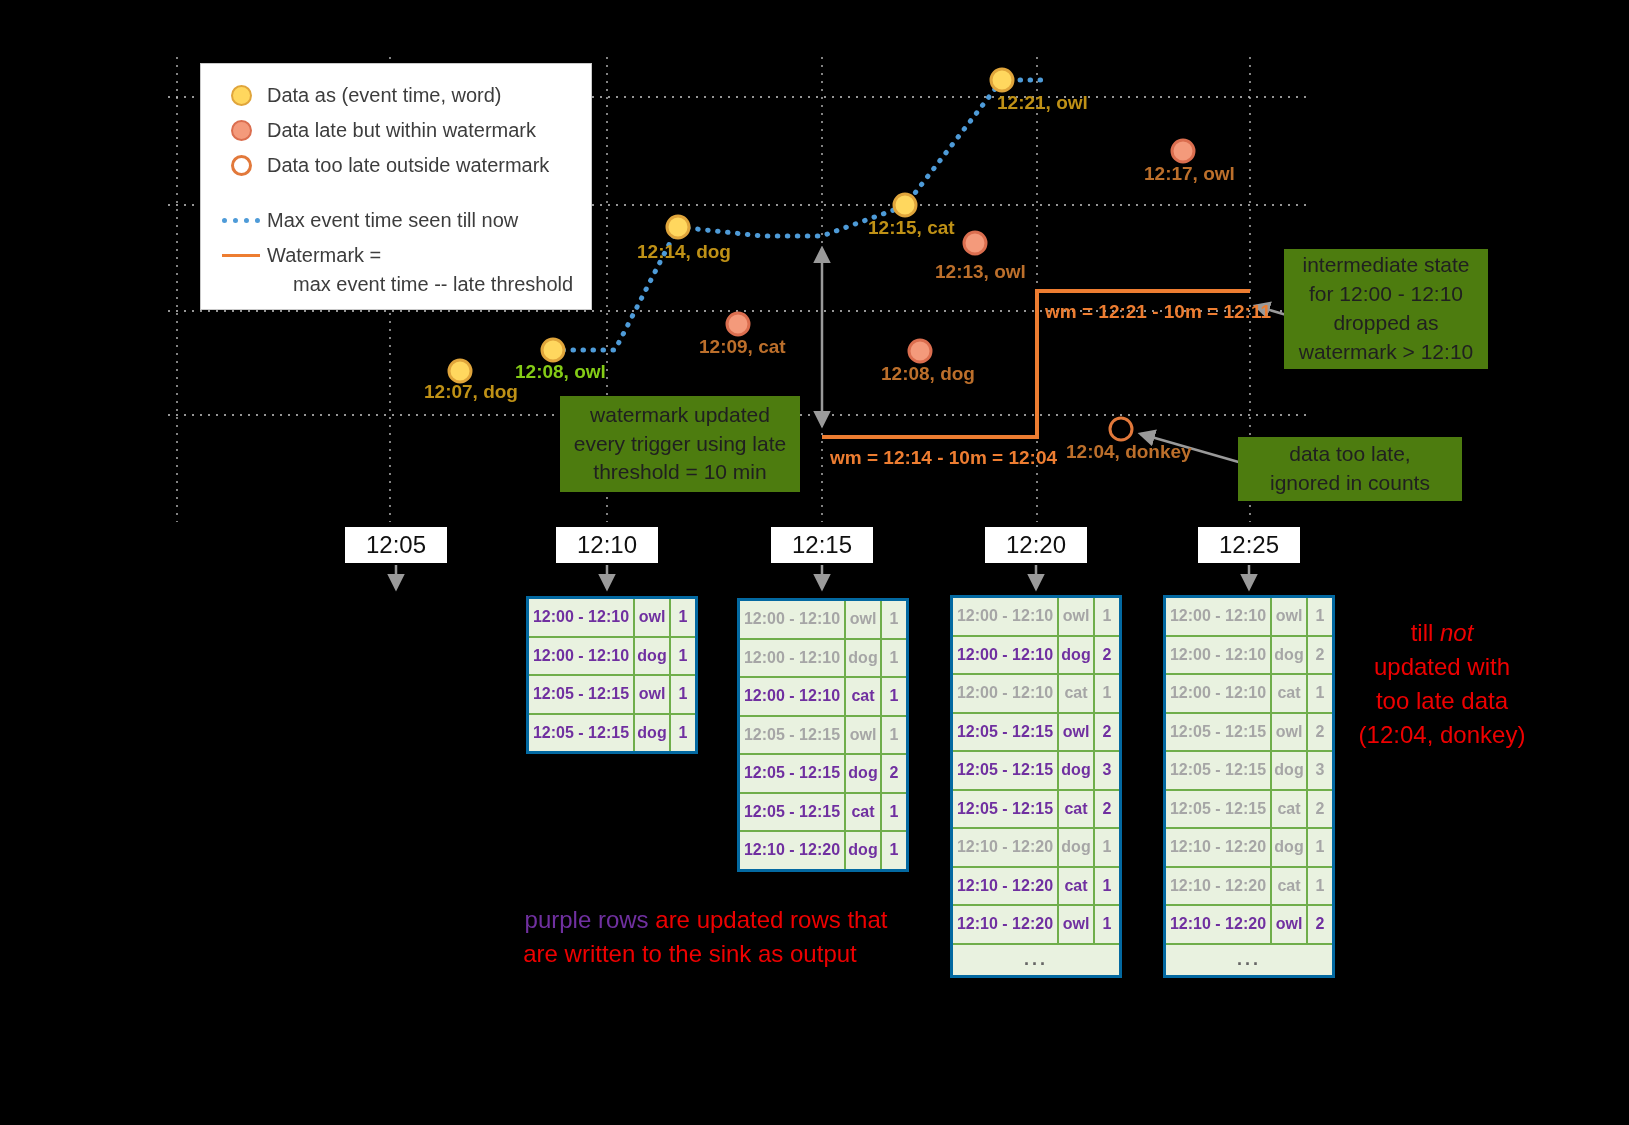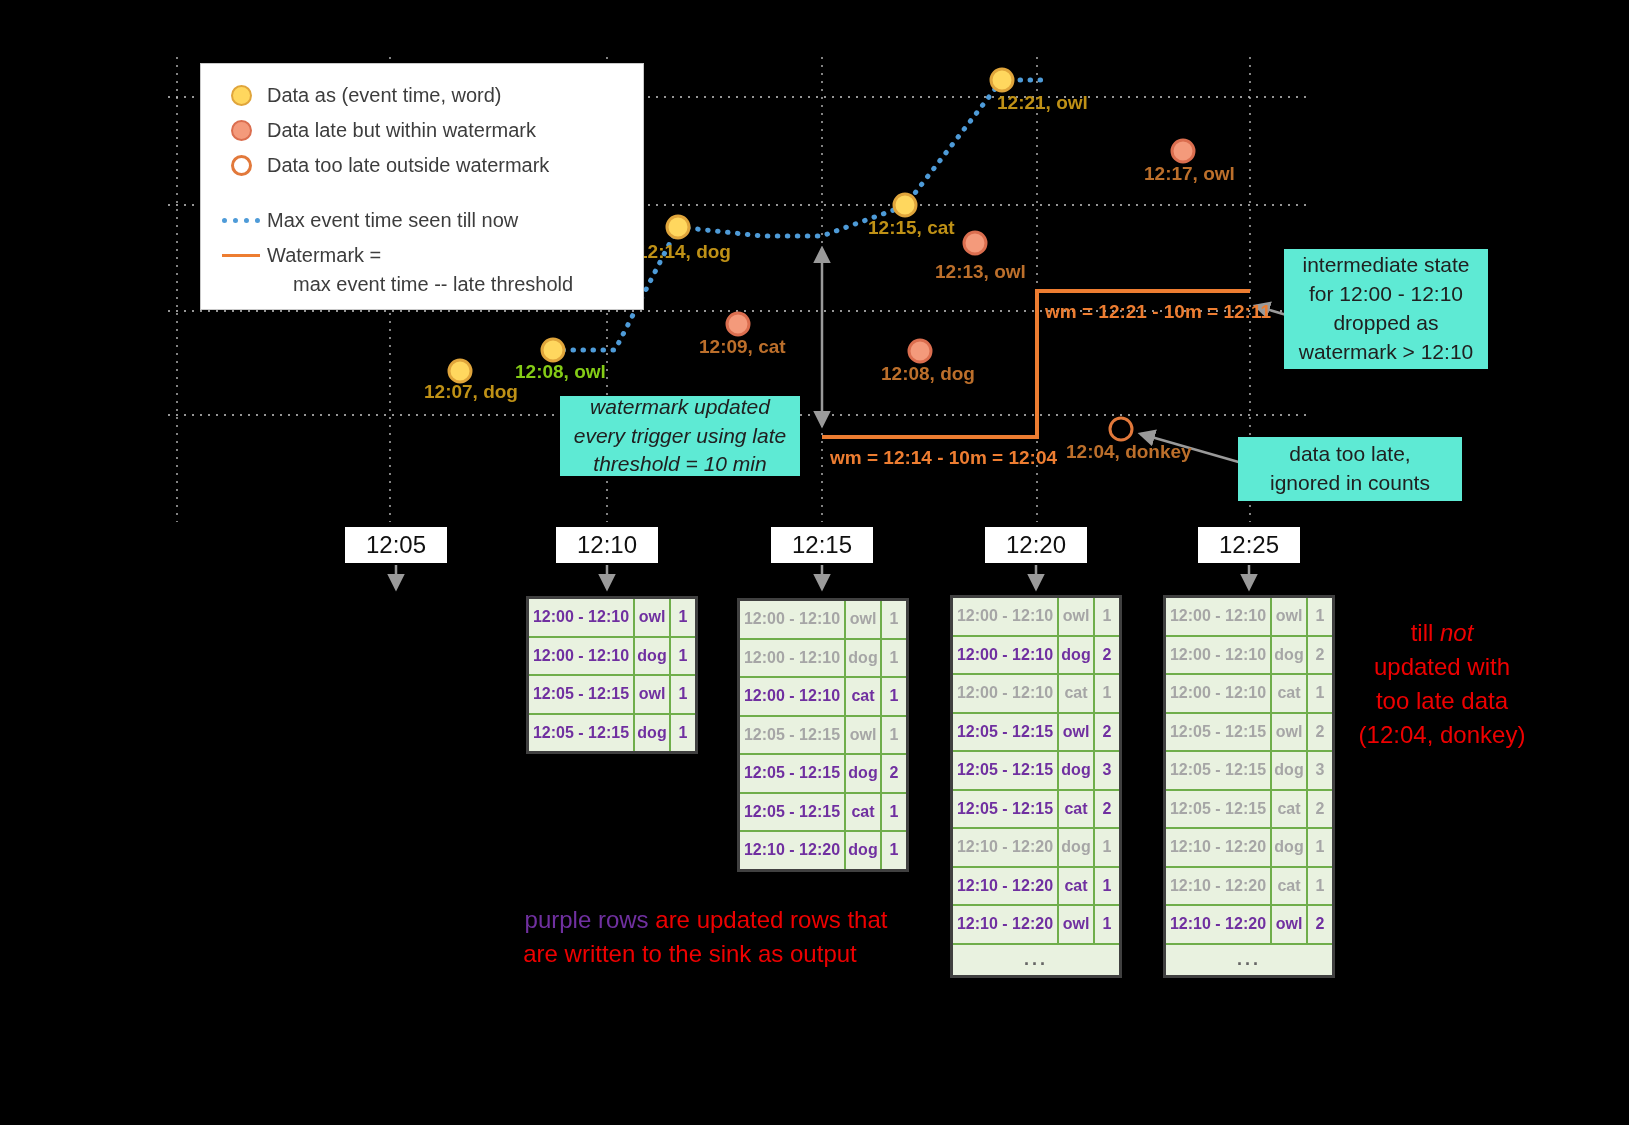--- a/index.html
+++ b/index.html
@@ -9,43 +9,43 @@
   .layer{position:absolute;left:0;top:0;width:1629px;height:1125px;pointer-events:none;}
 
   .grid{stroke:#c8c8c8;stroke-width:1.3;stroke-dasharray:2 6;}
   .blue-dotted{fill:none;stroke:#4E9BD8;stroke-width:5;stroke-dasharray:0.5 9.5;stroke-linecap:round;}
   .orange-line{fill:none;stroke:#ED7D31;stroke-width:4;}
   .garrow{stroke:#9a9a9a;stroke-width:2.5;fill:none;}
 
   .pt-label{position:absolute;font-size:19px;font-weight:600;white-space:nowrap;}
   .wm-label{position:absolute;color:#ED7D31;font-size:19px;font-weight:600;white-space:nowrap;}
 
-  .legend{position:absolute;left:200px;top:63px;width:444px;background:#fff;
+  .legend{position:absolute;left:200px;top:63px;width:392px;background:#fff;
           border:1px solid #c9c9c9;box-sizing:border-box;padding:14px 10px 10px 14px;color:#3d3d3d;}
   .lrow{display:flex;align-items:center;height:35px;}
   .lrow .ic{flex:0 0 52px;display:flex;justify-content:center;align-items:center;}
   .lrow .txt{font-size:20px;}
   .lspacer{height:20px;}
   .dot{width:21px;height:21px;border-radius:50%;box-sizing:border-box;}
   .dot.on{background:#FFD75E;border:2.5px solid #E0A53B;}
   .dot.late{background:#F49A7B;border:2.5px solid #DB6E4F;}
   .dot.toolate{background:#fff;border:3px solid #E2793B;}
   .lsample{width:38px;height:0;}
   .lsample.blue{border-top:5px dotted #4E9BD8;}
   .lsample.orange{border-top:3px solid #ED7D31;}
   .lsub{margin-left:78px;font-size:20px;height:26px;}
 
-  .callout{position:absolute;background:#5eead4;color:#202020;font-size:21px;line-height:1.38;
+  .callout{position:absolute;background:#4d7c0f;color:#202020;font-size:21px;line-height:1.38;
            text-align:center;white-space:pre-line;display:flex;align-items:center;
            justify-content:center;box-sizing:border-box;}
 
   .trigger-box{position:absolute;top:527px;width:102px;height:36px;background:#fff;color:#101010;
                font-size:24px;display:flex;align-items:center;justify-content:center;}
 
-  .rtable{position:absolute;border:3px solid #404040;background:#E9F2E0;box-sizing:border-box;}
+  .rtable{position:absolute;border:3px solid #0369a1;background:#E9F2E0;box-sizing:border-box;}
   .trow{display:flex;height:36.5px;border-bottom:2px solid #6FAE4B;font-size:16px;font-weight:600;align-items:stretch;}
   .rtable > .trow:last-child{border-bottom:none;}
   .tcell{display:flex;align-items:center;justify-content:center;border-right:2px solid #6FAE4B;
          box-sizing:border-box;white-space:nowrap;}
   .trow .tcell:last-child{border-right:none;}
   .c-window{flex:1 1 auto;}
   .c-word{flex:0 0 36px;}
   .c-count{flex:0 0 24px;}
   .upd{color:#7030A0;}
   .old{color:#A6A6A6;}
@@ -156,21 +156,21 @@
     </div>
     <div class="lrow">
       <span class="ic">
           <span class="lsample orange"></span>
         </span>
       <span class="txt">Watermark =</span>
     </div>
     <div class="lsub">max event time -- late threshold</div>
   </div>
 
-  <div class="callout" style="left:560px;top:396px;width:240px;height:80px;font-style:italic;">watermark updated
+  <div class="callout" style="left:560px;top:396px;width:240px;height:96px;">watermark updated
 every trigger using late
 threshold = 10 min</div>
   <div class="callout" style="left:1284px;top:249px;width:204px;height:120px;">intermediate state
 for 12:00 - 12:10
 dropped as
 watermark &gt; 12:10</div>
   <div class="callout" style="left:1238px;top:437px;width:224px;height:64px;">data too late,
 ignored in counts</div>
 
   <div id="triggers-layer" class="layer">

